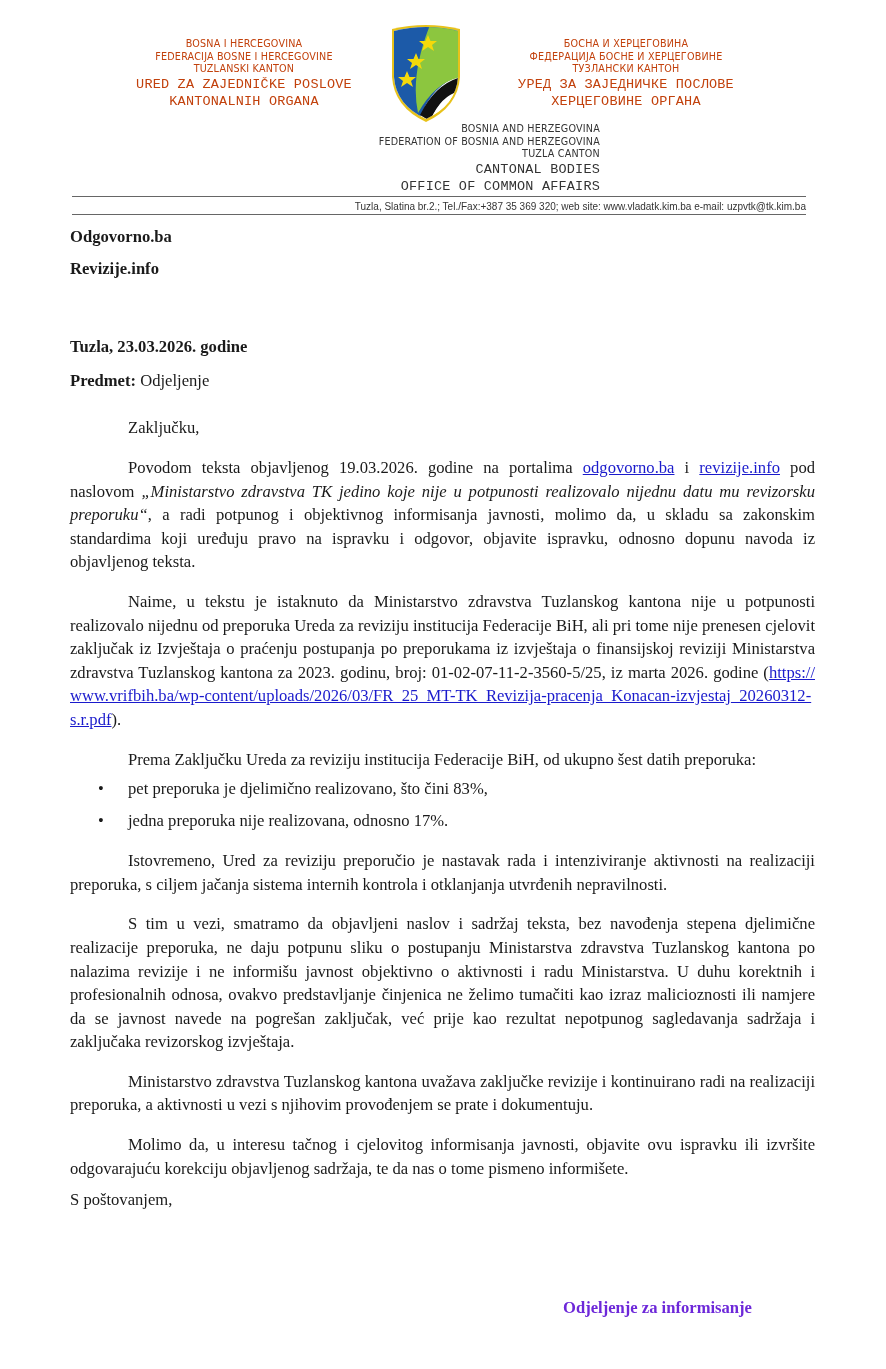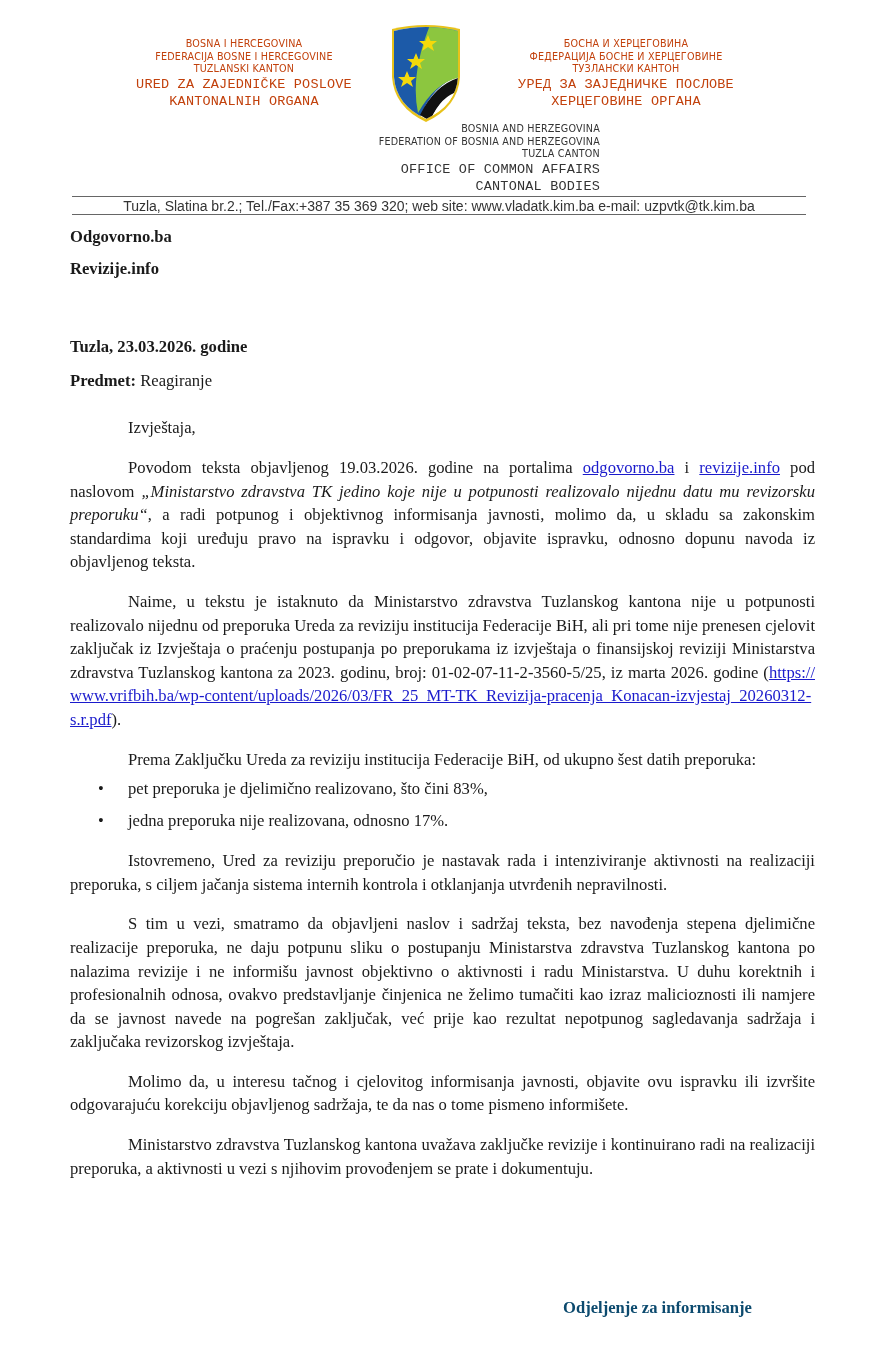--- a/index.html
+++ b/index.html
@@ -22,22 +22,22 @@
     .hdr-center {
       position: absolute; left: 280px; top: 123px; width: 320px; text-align: right;
       font-family: "DejaVu Sans", sans-serif; color: #333; letter-spacing: 0.2px;
     }
     .hdr-center .hdr-small { font-size: 9.6px; line-height: 12.5px; }
     .hdr-center .hdr-big { font-size: 13.5px; line-height: 17.5px; }
 
     .rule-top { position: absolute; left: 72px; top: 196px; width: 734px; height: 0; border-top: 1.5px solid #666; }
     .rule-bot { position: absolute; left: 72px; top: 214px; width: 734px; height: 0; border-top: 1.5px solid #666; }
     .contact-line {
-      position: absolute; left: 72px; top: 200px; width: 734px; text-align: center;
-      font-family: "Liberation Sans", sans-serif; font-size: 14px; color: #333; line-height: 13px;
+      position: absolute; left: 72px; top: 200px; width: 734px; text-align: right;
+      font-family: "Liberation Sans", sans-serif; font-size: 10px; color: #333; line-height: 13px;
     }
 
     
     .doc {
       position: absolute; left: 70px; top: 224px; width: 745px;
       font-family: "Liberation Serif", serif; font-size: 16.6px; color: #1a1a1a;
     }
     .recipient { font-weight: bold; line-height: 26px; margin: 0 0 6px 0; }
     .recipient + .recipient { margin-bottom: 0; }
     .date-line { font-weight: bold; margin: 52px 0 8px 0; line-height: 26px; }
@@ -49,21 +49,21 @@
       margin: 16px 0 8px 0; text-indent: 58px; text-align: justify; line-height: 23.6px;
     }
     a.link { color: #1a1acc; text-decoration: underline; }
     .quote { font-style: italic; }
 
     ul.bullets { list-style: none; margin: 4px 0 6px 0; padding: 0; }
     ul.bullets li { position: relative; padding-left: 58px; line-height: 24px; margin-bottom: 8px; }
     ul.bullets li .dot { position: absolute; left: 28px; top: 0; }
 
     .closing { margin: 2px 0 0 0; line-height: 24px; }
-    .signature { position: absolute; left: 563px; top: 1298px; font-family: "Liberation Serif", serif; font-weight: bold; font-size: 16.6px; color: #0c4a6e; }
+    .signature { position: absolute; left: 563px; top: 1298px; font-family: "Liberation Serif", serif; font-weight: bold; font-size: 16.6px; color: #6d28d9; }
   </style>
 </head>
 <body>
 
 <div class="page">
 
   <div class="hdr-left">
     <div class="hdr-small">BOSNA I HERCEGOVINA</div>
     <div class="hdr-small">FEDERACIJA BOSNE I HERCEGOVINE</div>
     <div class="hdr-small">TUZLANSKI KANTON</div>
@@ -97,53 +97,54 @@
     <div class="hdr-small">ФЕДЕРАЦИЈА БОСНЕ И ХЕРЦЕГОВИНЕ</div>
     <div class="hdr-small">ТУЗЛАНСКИ КАНТОН</div>
     <div class="hdr-big">УРЕД ЗА ЗАЈЕДНИЧКЕ ПОСЛОВЕ</div>
     <div class="hdr-big">ХЕРЦЕГОВИНЕ ОРГАНА</div>
   </div>
 
   <div class="hdr-center">
     <div class="hdr-small">BOSNIA AND HERZEGOVINA</div>
     <div class="hdr-small">FEDERATION OF BOSNIA AND HERZEGOVINA</div>
     <div class="hdr-small">TUZLA CANTON</div>
+    <div class="hdr-big">CANTONAL BODIES</div>
     <div class="hdr-big">OFFICE OF COMMON AFFAIRS</div>
-    <div class="hdr-big">CANTONAL BODIES</div>
   </div>
 
   <div class="rule-top"></div>
   <div class="contact-line">Tuzla, Slatina br.2.; Tel./Fax:+387 35 369 320; web site: www.vladatk.kim.ba e-mail: uzpvtk@tk.kim.ba</div>
   <div class="rule-bot"></div>
 
   <div class="doc">
     <div class="recipient">Odgovorno.ba</div>
     <div class="recipient">Revizije.info</div>
 
     <div class="date-line">Tuzla, 23.03.2026. godine</div>
     <div class="subject">
       <b>Predmet:</b>
-      <span>Reagiranje</span>
+      <span>Odjeljenje</span>
     </div>
 
-    <div class="salutation">Izvještaja,</div>
+    <div class="salutation">Zaključku,</div>
 
     <p class="para"><span>Povodom teksta objavljenog 19.03.2026. godine na portalima </span><a class="link" href="#">odgovorno.ba</a><span> i </span><a class="link" href="#">revizije.info</a><span> pod naslovom </span><span class="quote">„Ministarstvo zdravstva TK jedino koje nije u potpunosti realizovalo nijednu datu mu revizorsku preporuku“</span><span>, a radi potpunog i objektivnog informisanja javnosti, molimo da, u skladu sa zakonskim standardima koji uređuju pravo na ispravku i odgovor, objavite ispravku, odnosno dopunu navoda iz objavljenog teksta.</span></p>
 
     <p class="para"><span>Naime, u tekstu je istaknuto da Ministarstvo zdravstva Tuzlanskog kantona nije u potpunosti realizovalo nijednu od preporuka Ureda za reviziju institucija Federacije BiH, ali pri tome nije prenesen cjelovit zaključak iz Izvještaja o praćenju postupanja po preporukama iz izvještaja o finansijskoj reviziji Ministarstva zdravstva Tuzlanskog kantona za 2023. godinu, broj: 01-02-07-11-2-3560-5/25, iz marta 2026. godine (</span><a class="link" href="#" style="word-break: break-all;">https://www.vrifbih.ba/wp-content/uploads/2026/03/FR_25_MT-TK_Revizija-pracenja_Konacan-izvjestaj_20260312-s.r.pdf</a><span>).</span></p>
 
 
     <p class="para" style="margin-bottom:6px;">Prema Zaključku Ureda za reviziju institucija Federacije BiH, od ukupno šest datih preporuka:</p>
 
     <ul class="bullets">
       <li><span class="dot">•</span><span>pet preporuka je djelimično realizovano, što čini 83%,</span></li>
       <li><span class="dot">•</span><span>jedna preporuka nije realizovana, odnosno 17%.</span></li>
     </ul>
 
     <p class="para">Istovremeno, Ured za reviziju preporučio je nastavak rada i intenziviranje aktivnosti na realizaciji preporuka, s ciljem jačanja sistema internih kontrola i otklanjanja utvrđenih nepravilnosti.</p>
     <p class="para">S tim u vezi, smatramo da objavljeni naslov i sadržaj teksta, bez navođenja stepena djelimične realizacije preporuka, ne daju potpunu sliku o postupanju Ministarstva zdravstva Tuzlanskog kantona po nalazima revizije i ne informišu javnost objektivno o aktivnosti i radu Ministarstva. U duhu korektnih i profesionalnih odnosa, ovakvo predstavljanje činjenica ne želimo tumačiti kao izraz malicioznosti ili namjere da se javnost navede na pogrešan zaključak, već prije kao rezultat nepotpunog sagledavanja sadržaja i zaključaka revizorskog izvještaja.</p>
+    <p class="para">Ministarstvo zdravstva Tuzlanskog kantona uvažava zaključke revizije i kontinuirano radi na realizaciji preporuka, a aktivnosti u vezi s njihovim provođenjem se prate i dokumentuju.</p>
     <p class="para">Molimo da, u interesu tačnog i cjelovitog informisanja javnosti, objavite ovu ispravku ili izvršite odgovarajuću korekciju objavljenog sadržaja, te da nas o tome pismeno informišete.</p>
-    <p class="para">Ministarstvo zdravstva Tuzlanskog kantona uvažava zaključke revizije i kontinuirano radi na realizaciji preporuka, a aktivnosti u vezi s njihovim provođenjem se prate i dokumentuju.</p>
 
+    <div class="closing">S poštovanjem,</div>
   </div>
 
   <div class="signature">Odjeljenje za informisanje</div>
 </div>
 
 </body></html>

